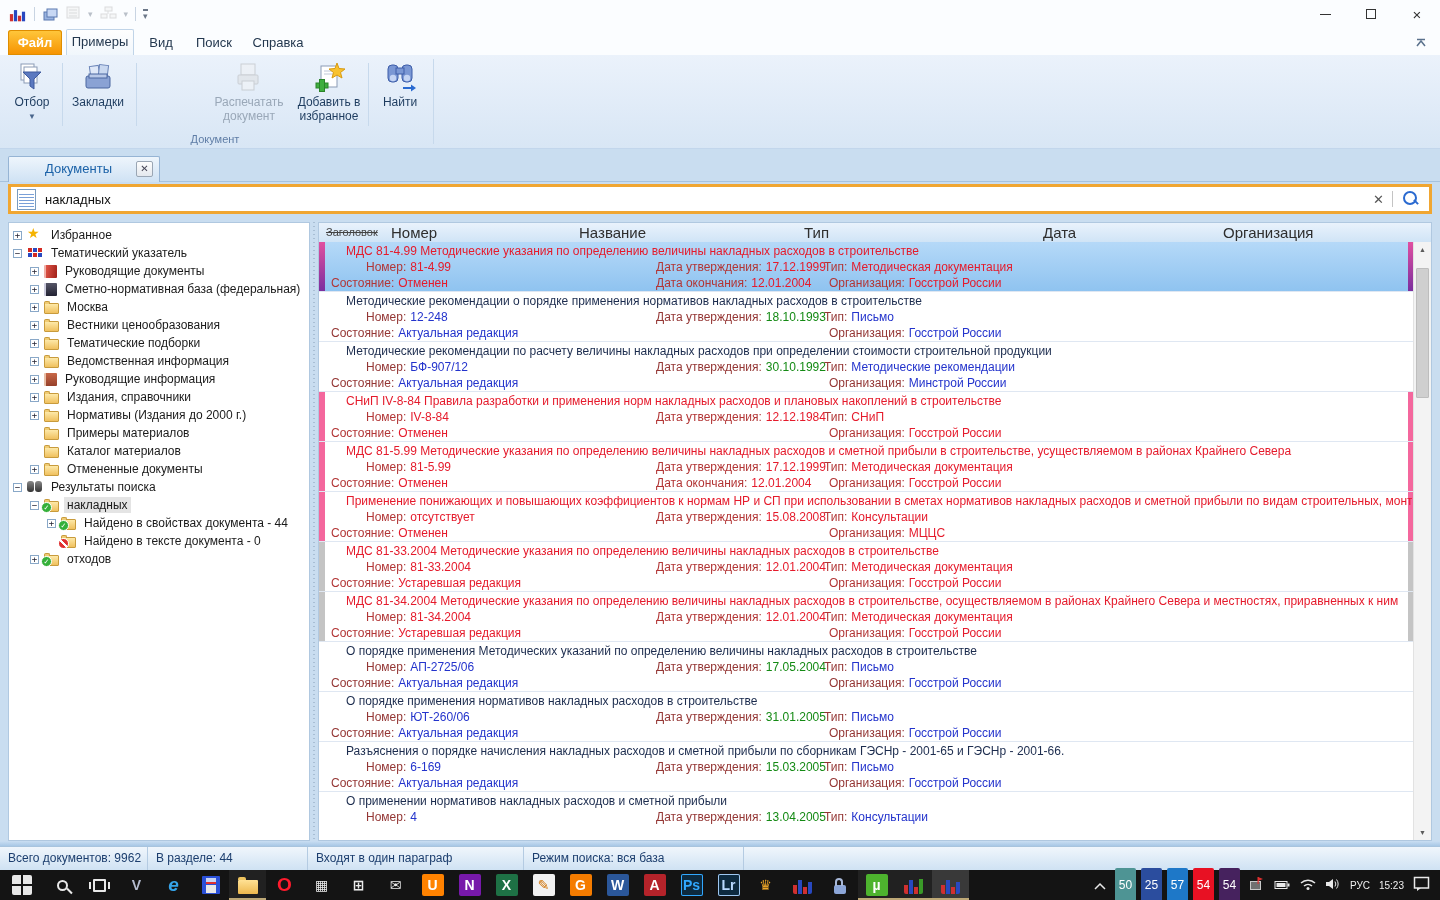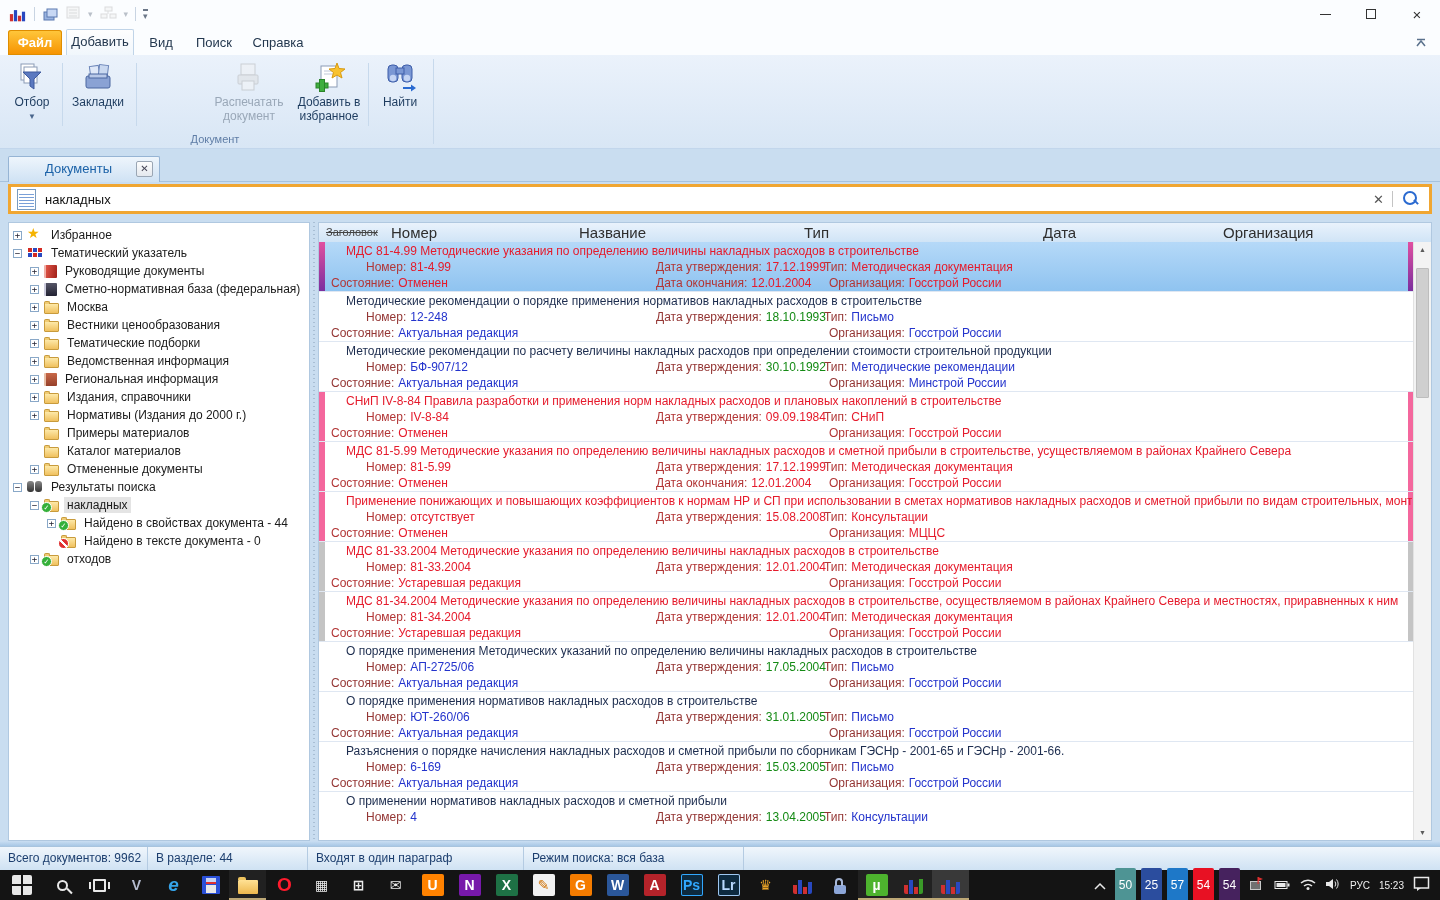--- a/index.html
+++ b/index.html
@@ -217,21 +217,21 @@
         </span>
       <span class="wc wc-rest">
           <i></i>
         </span>
       <span class="wc wc-close">×</span>
     </div>
   </div>
 
   <div class="ribtabs">
     <div class="t-file">Файл</div>
-    <div class="t-active">Добавить</div>
+    <div class="t-active">Примеры</div>
     <div class="t-plain t-vid">Вид</div>
     <div class="t-plain t-poisk">Поиск</div>
     <div class="t-plain t-sprav">Справка</div>
     <span class="collapse-rib">
       <svg width="12" height="10">
           <polyline points="2,8 6,3 10,8" fill="none" stroke="#5a718c" stroke-width="1.5"></polyline>
           <line x1="2" y1="1.5" x2="10" y2="1.5" stroke="#5a718c" stroke-width="1.5"></line>
         </svg>
     </span>
   </div>
@@ -345,21 +345,21 @@
     <span class="tlabel">Тематические подборки</span>
   </div>
       <div class="titem" style="padding-left: 21px;">
     <span class="exp">+</span>
     <span class="ti ti-folder"></span>
     <span class="tlabel">Ведомственная информация</span>
   </div>
       <div class="titem" style="padding-left: 21px;">
     <span class="exp">+</span>
     <span class="ti ti-book-tab"></span>
-    <span class="tlabel">Региональная информация</span>
+    <span class="tlabel">Руководящие информация</span>
   </div>
       <div class="titem" style="padding-left: 21px;">
     <span class="exp">+</span>
     <span class="ti ti-folder"></span>
     <span class="tlabel">Издания, справочники</span>
   </div>
       <div class="titem" style="padding-left: 21px;">
     <span class="exp">+</span>
     <span class="ti ti-folder"></span>
     <span class="tlabel">Нормативы (Издания до 2000 г.)</span>
@@ -459,21 +459,21 @@
 
       <span class="cell c-org"><span class="lb">Организация:</span><span class="val">Минстрой России</span></span>
     </div>
   </div>
         <div class="drow st-cancelled">
     <span class="bar bl"></span>
     <span class="bar br"></span>
     <div class="l1 title">СНиП IV-8-84 Правила разработки и применения норм накладных расходов и плановых накоплений в строительстве</div>
     <div class="l2">
       <span class="cell c-num"><span class="lb">Номер:</span><span class="val">IV-8-84</span></span>
-      <span class="cell c-date"><span class="lb">Дата утверждения:</span><span class="val date">09.09.1984</span></span>
+      <span class="cell c-date"><span class="lb">Дата утверждения:</span><span class="val date">12.12.1984</span></span>
       <span class="cell c-type"><span class="lb">Тип:</span><span class="val">СНиП</span></span>
     </div>
     <div class="l3">
       <span class="cell c-state"><span class="lb">Состояние:</span><span class="val">Отменен</span></span>
 
       <span class="cell c-org"><span class="lb">Организация:</span><span class="val">Госстрой России</span></span>
     </div>
   </div>
         <div class="drow st-cancelled">
     <span class="bar bl"></span>

